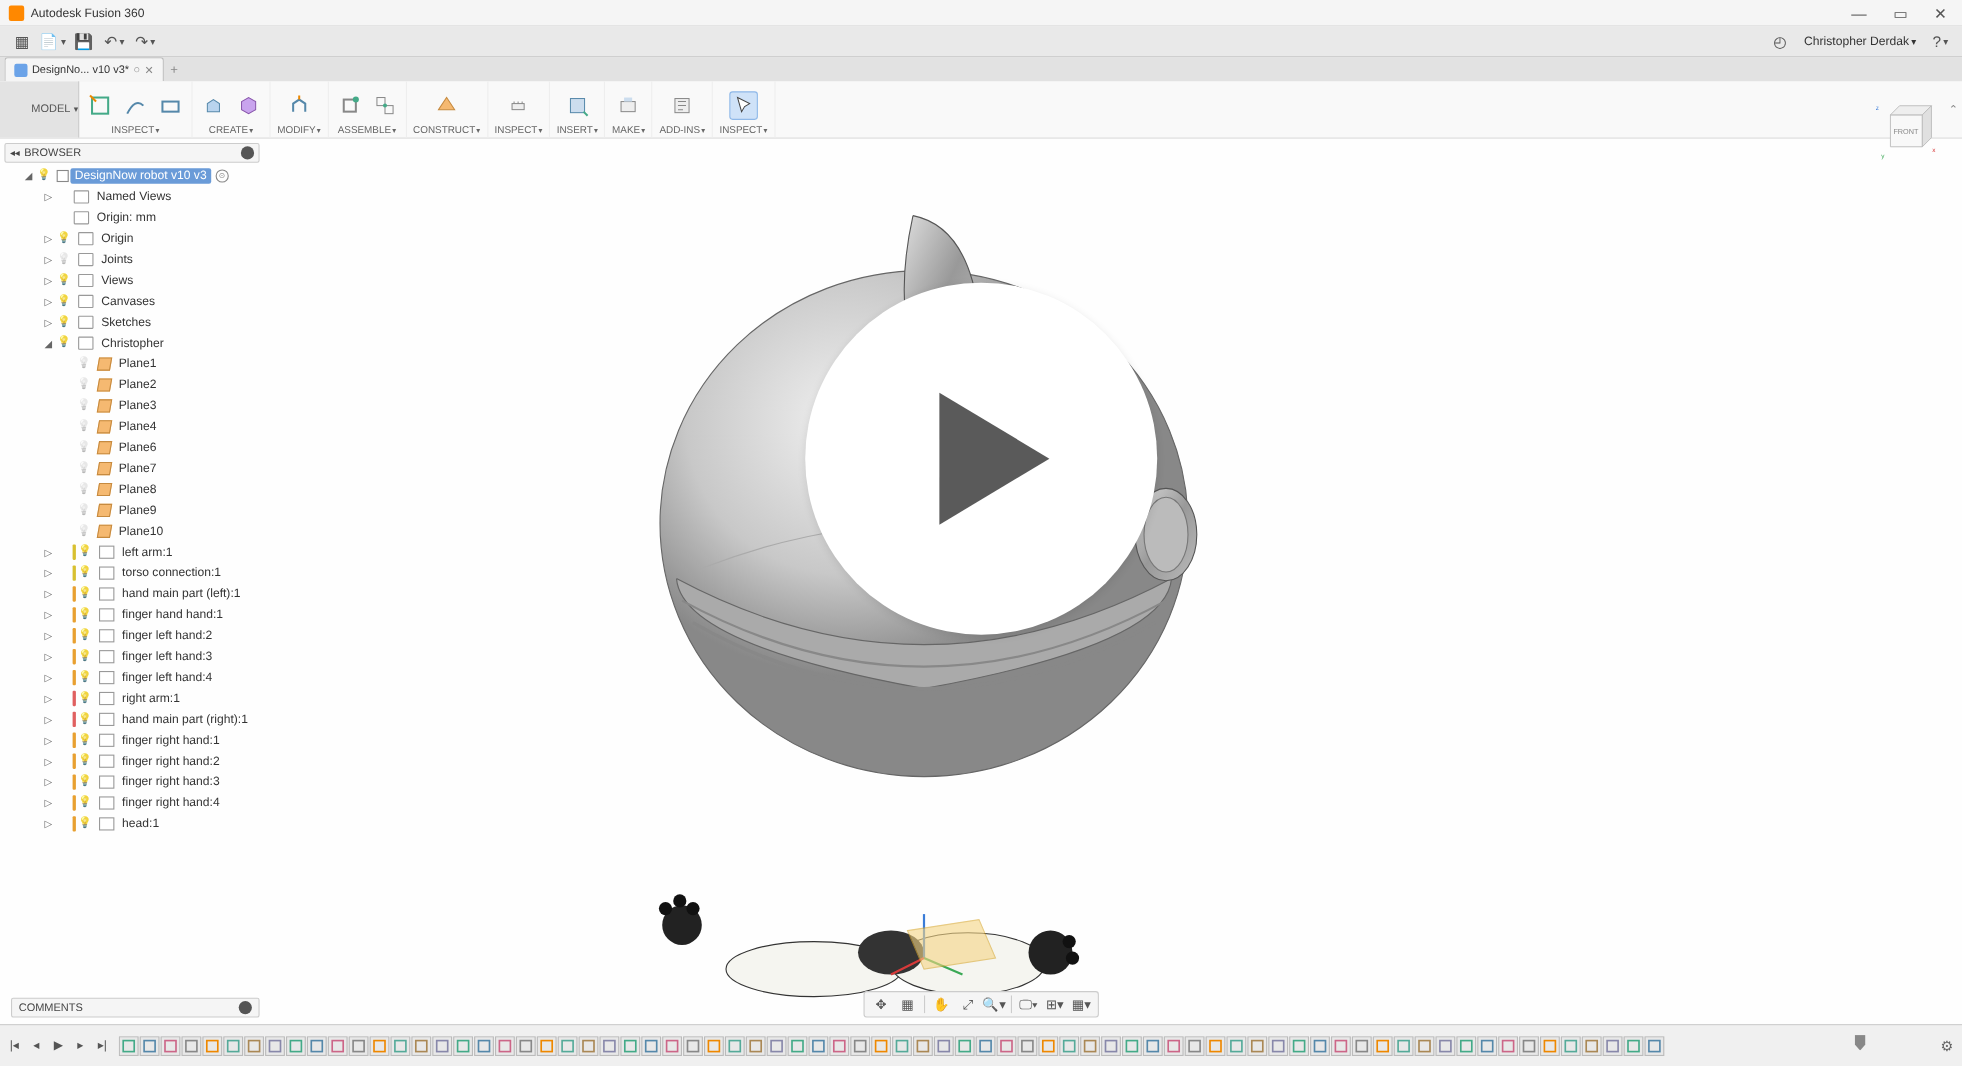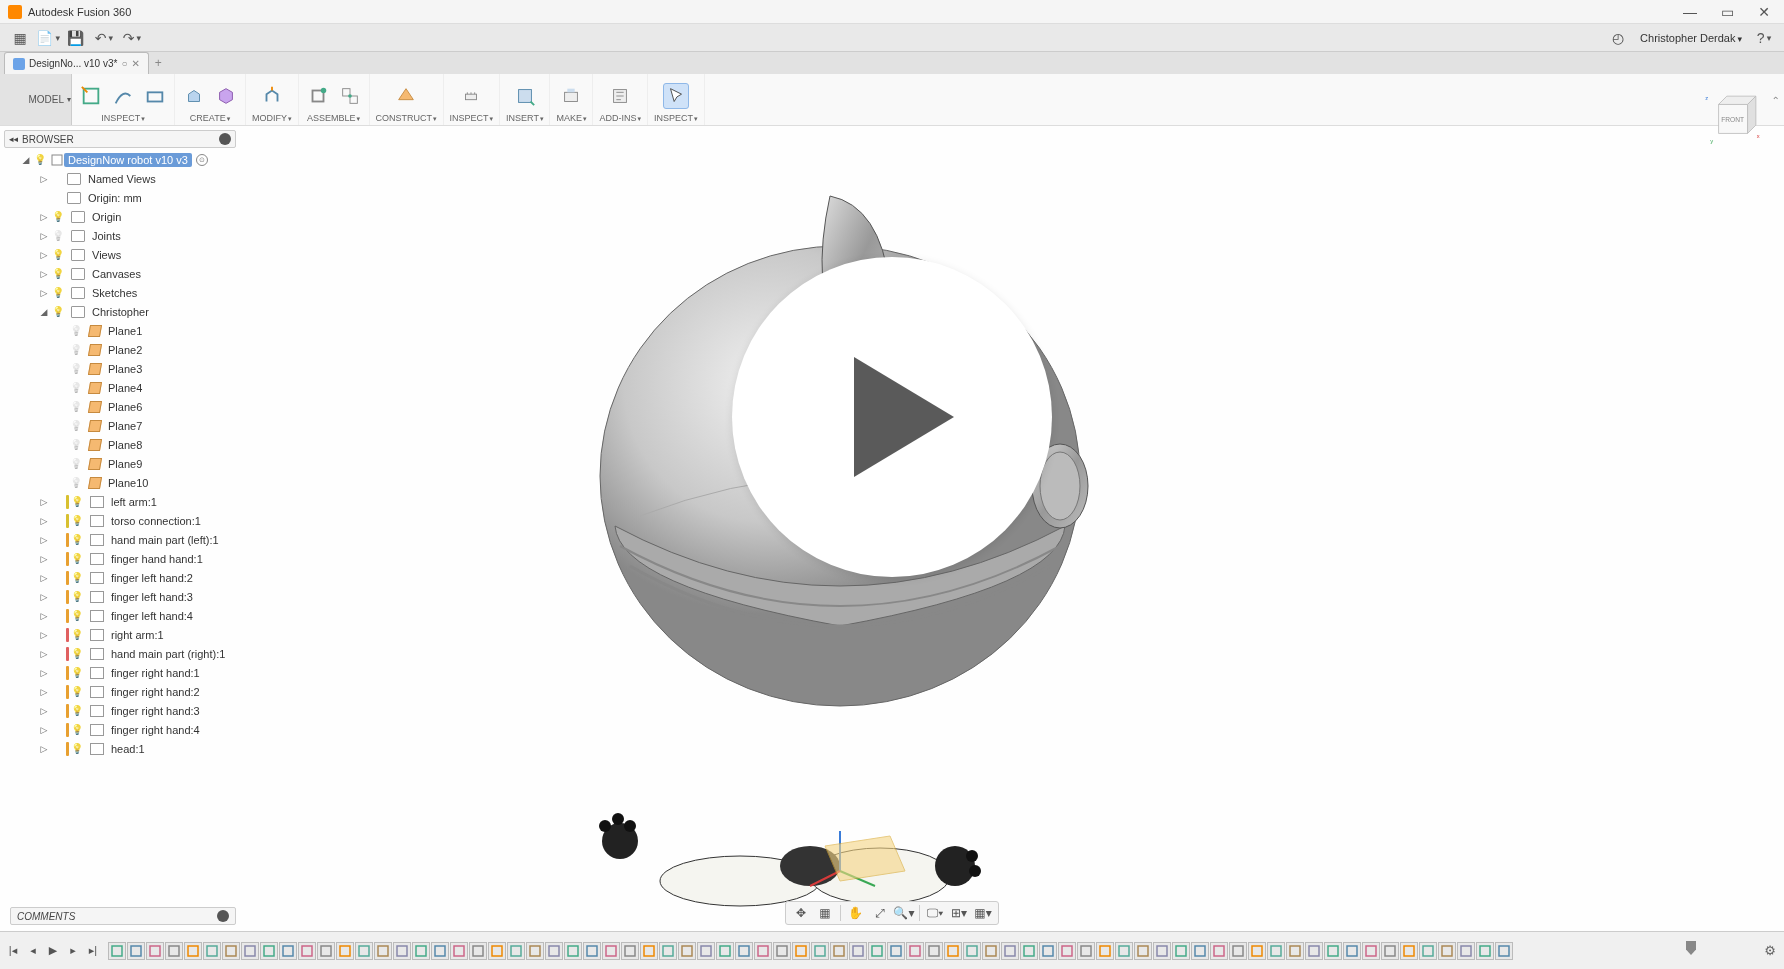--- a/index.html
+++ b/index.html
@@ -68,21 +68,21 @@
 .robot-body { position: absolute; left: 560px; bottom: 20px; width: 440px; height: 120px; }
 
 
 .play-btn { position: absolute; left: 50%; top: 43%; transform: translate(-50%, -50%); width: 320px; height: 320px; background: #fff; border-radius: 50%; display: flex; align-items: center; justify-content: center; cursor: pointer; z-index: 100; box-shadow: 0 2px 8px rgba(0,0,0,0.1); }
 .play-btn .tri { width: 0; height: 0; border-left: 100px solid #5a5a5a; border-top: 60px solid transparent; border-bottom: 60px solid transparent; margin-left: 24px; }
 
 
 .view-cube { position: absolute; right: 24px; top: 92px; width: 58px; height: 58px; }
 
 
-.comments-bar { position: absolute; left: 10px; bottom: 44px; width: 226px; height: 18px; background: #f5f5f5; border: 1px solid #ccc; border-radius: 2px; display: flex; align-items: center; padding: 0 6px; font-size: 10px; color: #444; font-style: italic; }
+.comments-bar { position: absolute; left: 10px; bottom: 44px; width: 226px; height: 18px; background: #f5f5f5; border: 1px solid #ccc; border-radius: 2px; display: flex; align-items: center; padding: 0 6px; font-size: 10px; color: #444; }
 .comments-bar .pin { margin-left: auto; width: 12px; height: 12px; border-radius: 50%; background: #555; cursor: pointer; }
 
 
 .viewport-tb { position: absolute; left: 50%; bottom: 44px; transform: translateX(-50%); height: 24px; background: #f5f5f5; border: 1px solid #ccc; border-radius: 3px; display: flex; align-items: center; padding: 0 4px; gap: 2px; }
 .viewport-tb .vt { width: 22px; height: 20px; display: flex; align-items: center; justify-content: center; cursor: pointer; font-size: 12px; color: #555; }
 .viewport-tb .sep { width: 1px; height: 16px; background: #ccc; margin: 0 2px; }
 
 
 .timeline { position: absolute; left: 0; bottom: 0; right: 0; height: 38px; background: #f0f0f0; border-top: 1px solid #ccc; display: flex; align-items: center; padding: 0 4px; }
 .timeline .play-controls { display: flex; gap: 2px; margin-right: 6px; }

